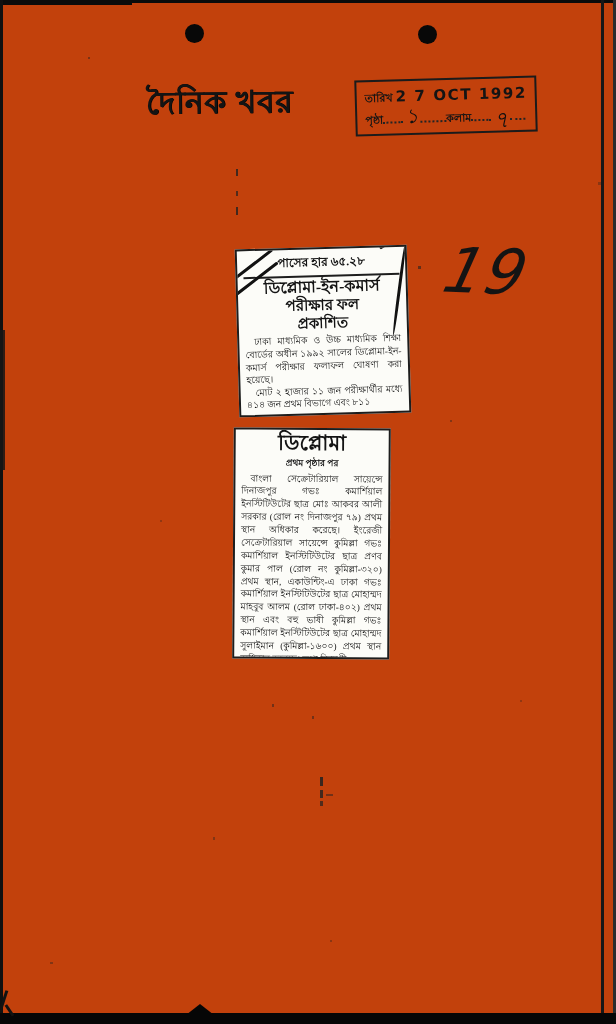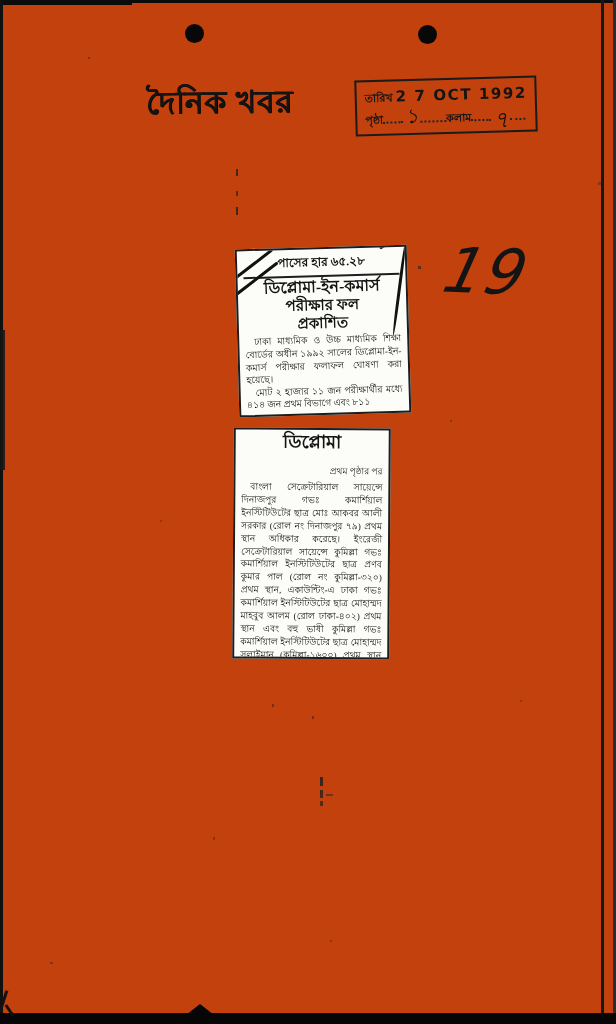--- a/index.html
+++ b/index.html
@@ -62,22 +62,22 @@
   .clip2{left:233px;top:428px;width:157px;height:231px;padding:2px 6px 2px;transform:rotate(0.4deg);}
   .kicker{font-size:12px;font-weight:bold;text-align:center;
     border-bottom:2px solid #1d1d1d;padding:1px 0 2px;}
   .hl{font-weight:bold;text-align:center;line-height:1.18;}
   .hl-1{font-size:16px;margin-top:1px;}
   .hl-2,.hl-3{font-size:15px;}
   .clip-body{margin-top:2px;}
   .clip-body p{font-size:9.3px;line-height:1.36;text-align:justify;margin:0;}
   .indent{text-indent:9px;}
   .clip-footer{text-align:center;font-size:9.3px;font-weight:bold;margin-top:3px;}
-  .c2-hl{font-size:18px;font-weight:bold;text-align:center;line-height:1.12;}
-  .c2-sub{font-size:9px;font-weight:normal;text-align:right;margin:12px 0 2px;}
+  .c2-hl{font-size:21px;font-weight:bold;text-align:center;line-height:1.12;}
+  .c2-sub{font-size:9px;font-weight:bold;text-align:center;margin:0 0 2px;}
   .clip2 .clip-body p{font-size:9.2px;line-height:1.4;}
   
   .stroke{position:absolute;background:#121212;border-radius:2px;}
   .stroke-a{left:-8px;top:12px;width:48px;height:2.5px;transform:rotate(-36deg);}
   .stroke-b{left:-12px;top:28px;width:58px;height:2.5px;transform:rotate(-36deg);}
   .stroke-r{right:5px;top:-5px;width:3px;height:94px;transform:rotate(9deg);border-radius:60%/50%;}
   .stroke-r2{right:12px;top:-4px;width:14px;height:2.5px;transform:rotate(-30deg);}
   
   .sp{position:absolute;background:#222;}
 </style>

